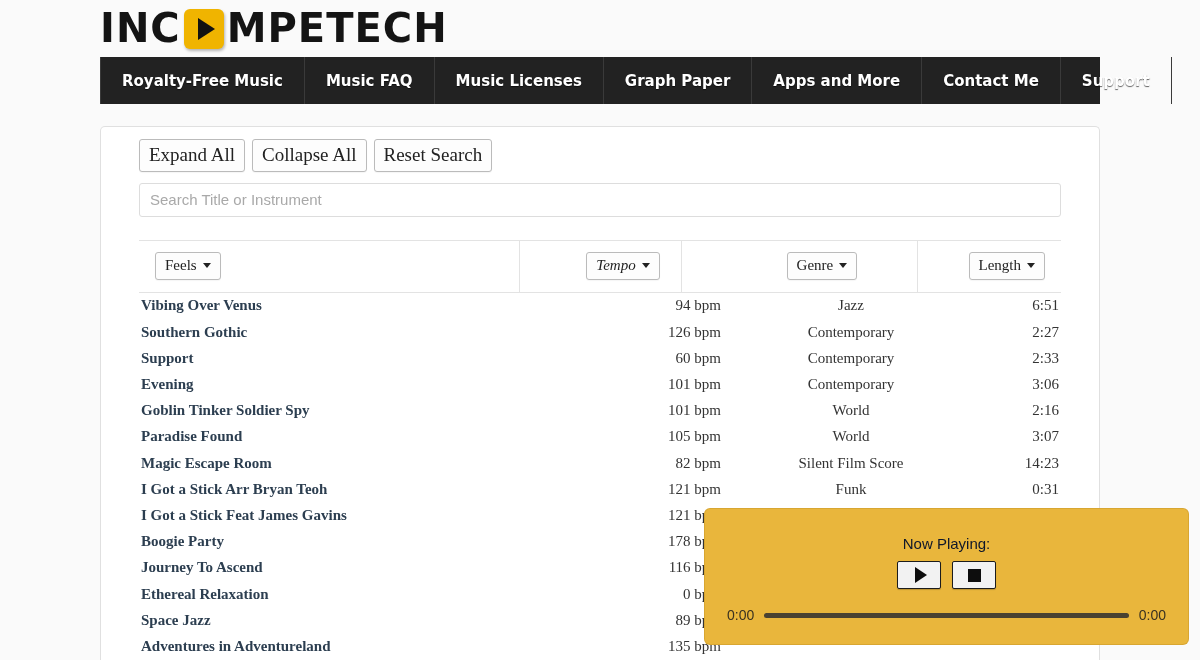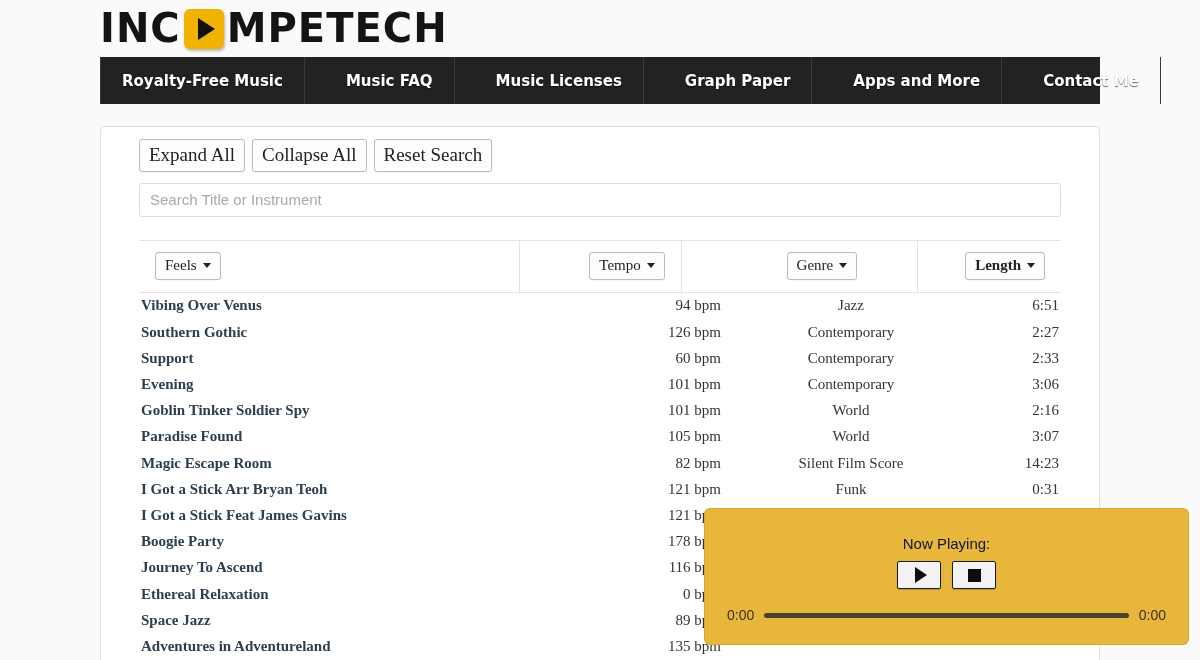--- a/index.html
+++ b/index.html
@@ -59,21 +59,20 @@
   
   .navbar {
     position: absolute;
     left: 100px;
     top: 57px;
     width: 1000px;
     height: 47px;
     background: #222222;
     display: flex;
     align-items: stretch;
-    gap: 20px;
   }
   .nav-item {
     display: flex;
     align-items: center;
     justify-content: center;
     padding: 0 21px;
     color: #ffffff;
     font-family: "DejaVu Sans", sans-serif;
     font-weight: bold;
     font-size: 15px;
@@ -138,23 +137,23 @@
     border-bottom: 1px solid #e3e3e3;
     height: 53px;
     gap: 45px;
   }
   .filter-cell {
     display: flex;
     align-items: center;
     border-right: 1px solid #e3e3e3;
     padding: 0 16px;
   }
-  .filter-cell.last { border-right: none; font-weight: bold; }
+  .filter-cell.last { border-right: none; }
   .fc-title  { width: 462px; justify-content: flex-start; }
-  .fc-tempo  { width: 136px; justify-content: flex-end; }
+  .fc-tempo  { width: 136px; justify-content: center; font-style: italic; }
   .fc-genre  { width: 228px; justify-content: center; }
   .fc-length { width: 98px;  justify-content: flex-end; flex: 1; }
 
   .dropdown {
     background: #fdfdfd;
     border: 1px solid #bbbbbb;
     border-radius: 3px;
     padding: 4px 9px 5px 9px;
     font-family: "Liberation Serif", serif;
     font-size: 15px;

